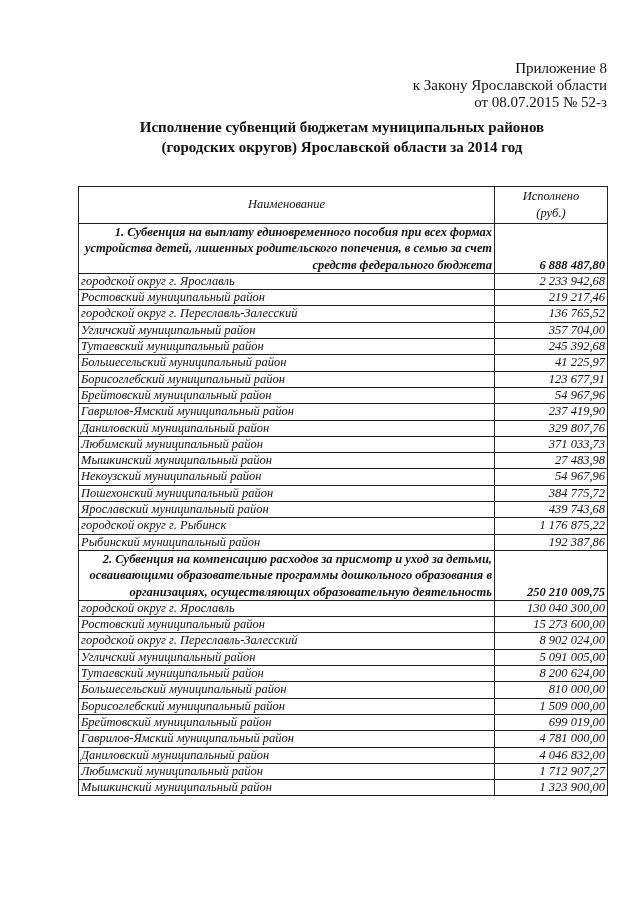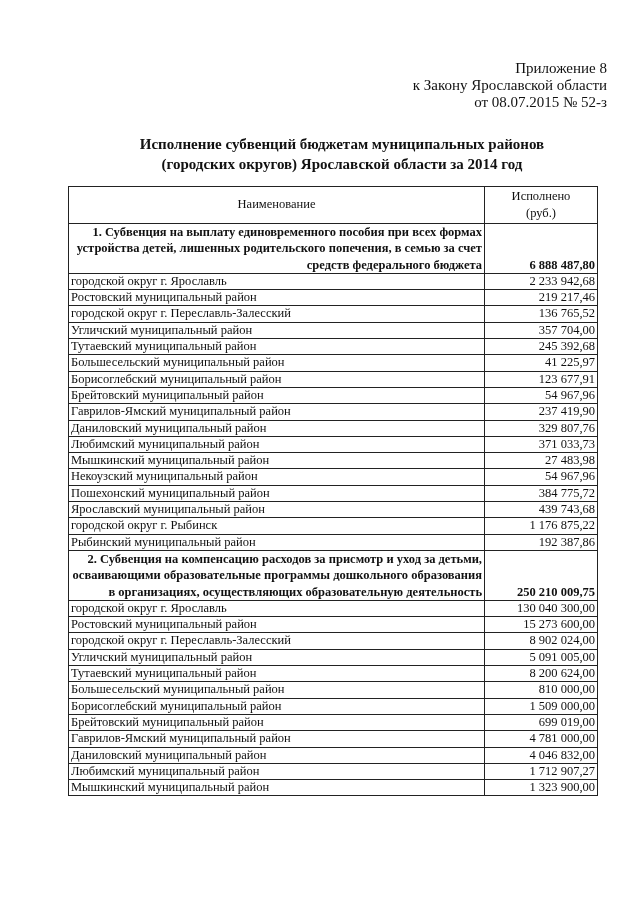--- a/index.html
+++ b/index.html
@@ -1,23 +1,23 @@
 <!DOCTYPE html>
 <html><head>
 <meta charset="utf-8">
 <style>
   html, body { margin: 0; padding: 0; background: #ffffff; }
   body { width: 640px; height: 905px; position: relative; overflow: hidden;
          font-family: "Liberation Serif", "DejaVu Serif", serif; color: #111; }
   .annex { position: absolute; right: 33px; top: 60px; text-align: right;
            font-size: 15px; line-height: 17px; }
-  .title { position: absolute; left: 78px; width: 528px; top: 134px; text-align: center;
+  .title { position: absolute; left: 78px; width: 528px; top: 117px; text-align: center;
            font-weight: bold; font-size: 15px; line-height: 20px; }
-  table.sub { position: absolute; left: 68px; top: 186px; width: 529px;
-              border-collapse: collapse; font-size: 12.5px; table-layout: fixed; }
+  table.sub { position: absolute; left: 78px; top: 186px; width: 529px;
+              border-collapse: collapse; font-size: 12.5px; table-layout: fixed; font-style: italic; }
   table.sub td { border: 1px solid #222; padding: 0 2px; line-height: 15.3px;
                  vertical-align: bottom; white-space: nowrap; overflow: hidden; }
   table.sub col.c1 { width: 416px; }
   table.sub col.c2 { width: 113px; }
   td.hdr-name { text-align: center; vertical-align: middle !important; height: 36px; }
   td.hdr-val { text-align: center; vertical-align: middle !important; line-height: 17px !important; }
   td.sec-name { font-weight: bold; white-space: normal !important; line-height: 16.3px !important; text-align: right; }
   td.sec-val { font-weight: bold; text-align: right; }
   td.val { text-align: right; }
 </style>

